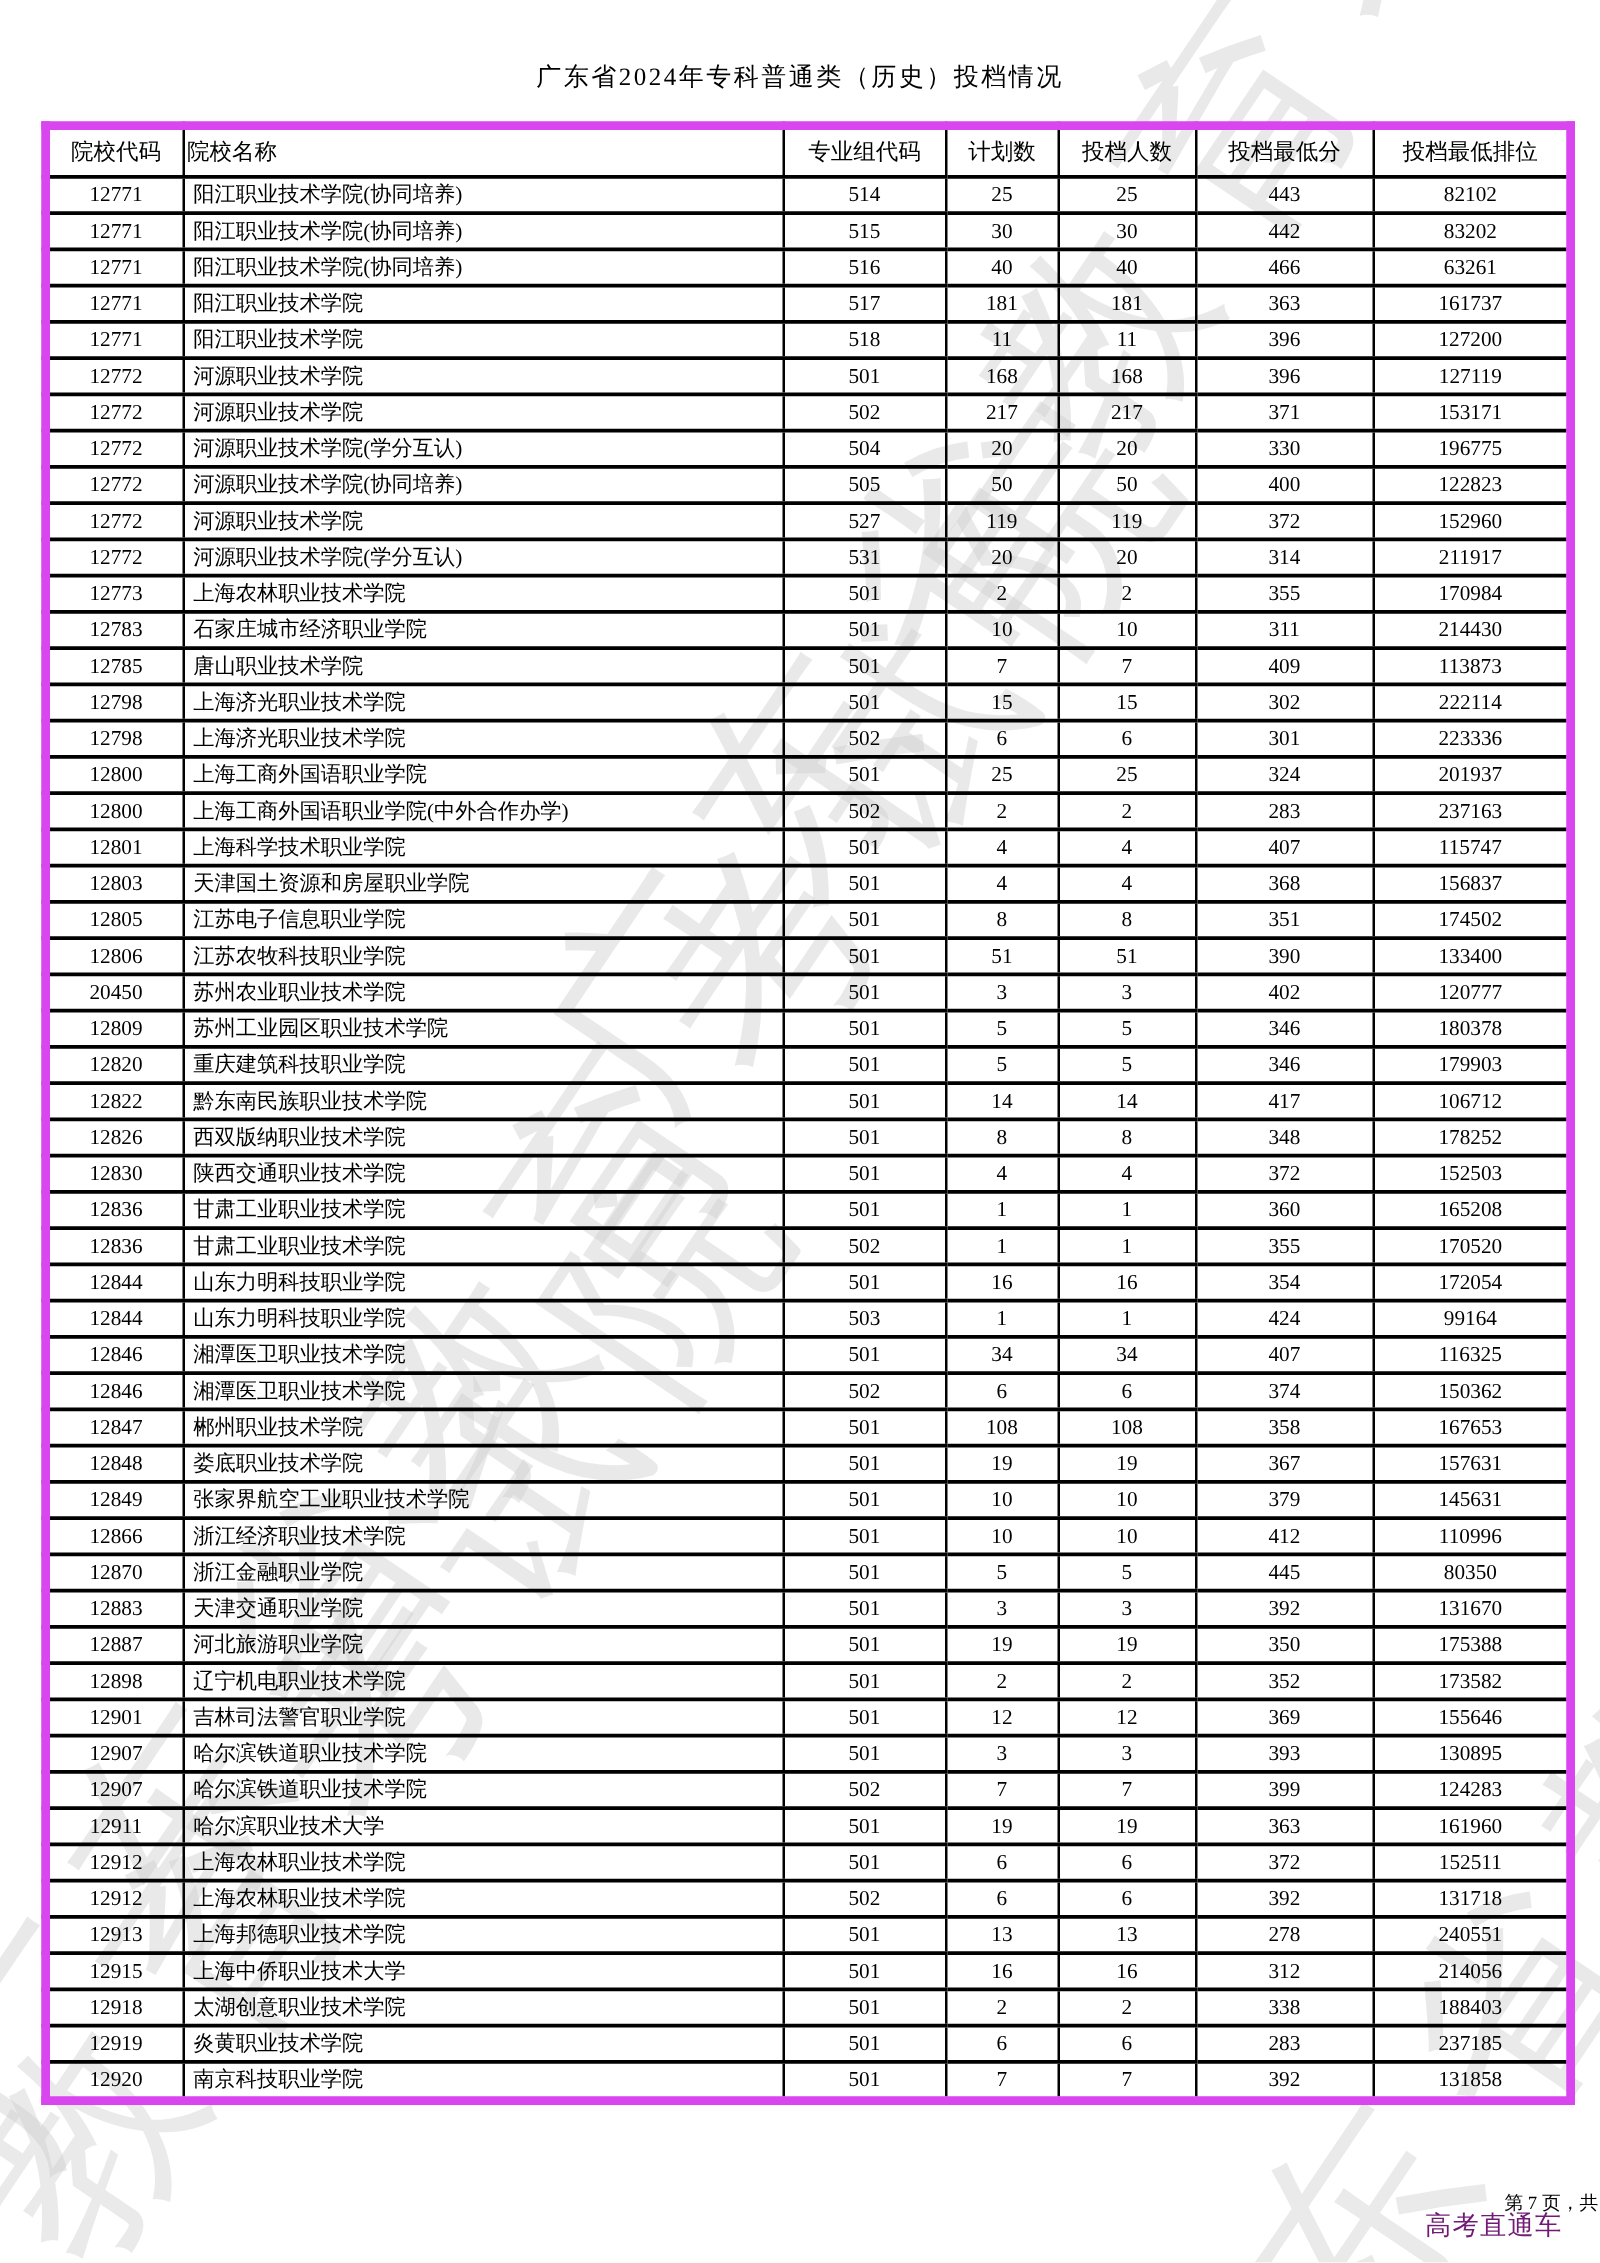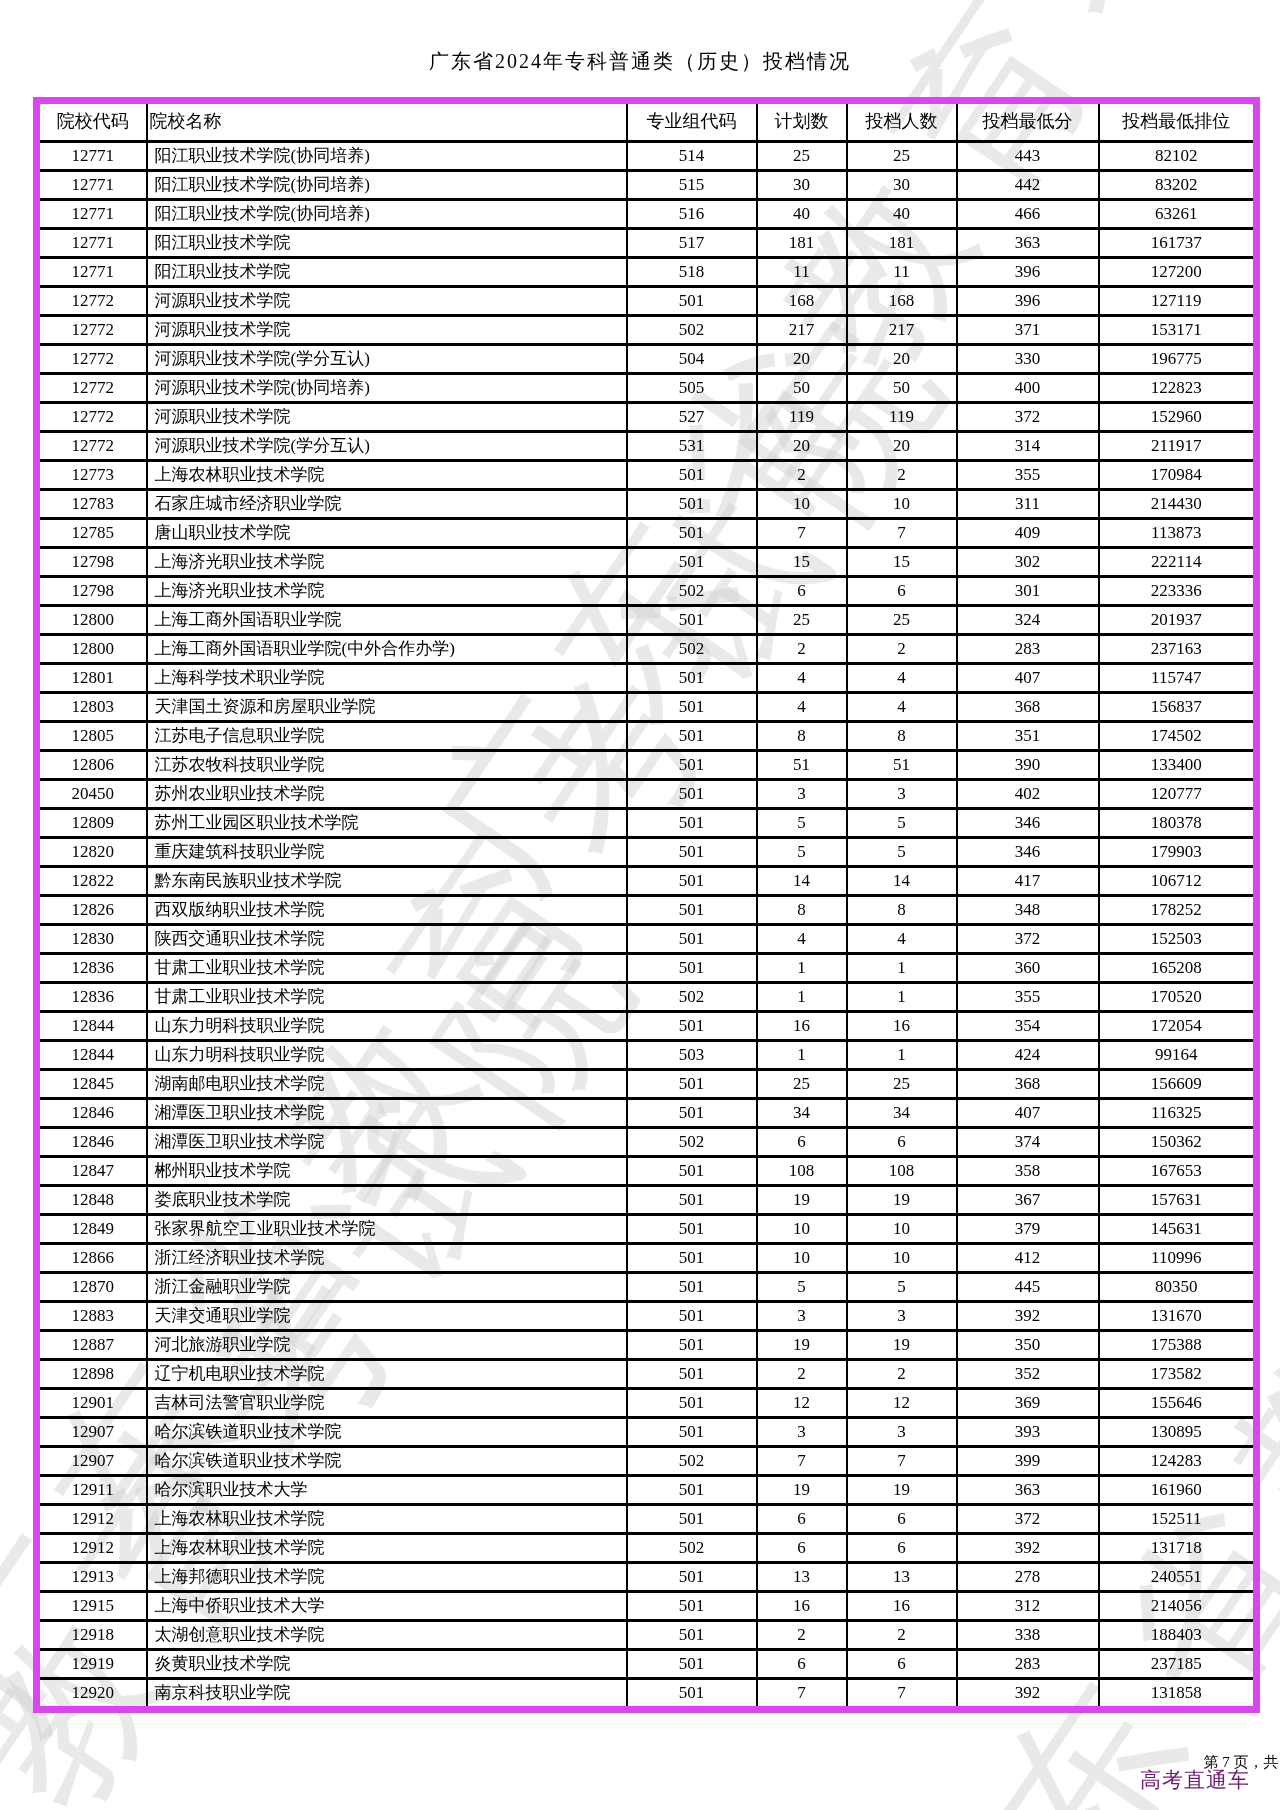--- a/index.html
+++ b/index.html
@@ -404,29 +404,20 @@
         <tr>
           <td>12844</td>
           <td class="cell-name">山东力明科技职业学院</td>
           <td>503</td>
           <td>1</td>
           <td>1</td>
           <td>424</td>
           <td>99164</td>
         </tr>
         <tr>
-          <td>12845</td>
-          <td class="cell-name">湖南邮电职业技术学院</td>
-          <td>501</td>
-          <td>25</td>
-          <td>25</td>
-          <td>368</td>
-          <td>156609</td>
-        </tr>
-        <tr>
           <td>12846</td>
           <td class="cell-name">湘潭医卫职业技术学院</td>
           <td>501</td>
           <td>34</td>
           <td>34</td>
           <td>407</td>
           <td>116325</td>
         </tr>
         <tr>
           <td>12846</td>

